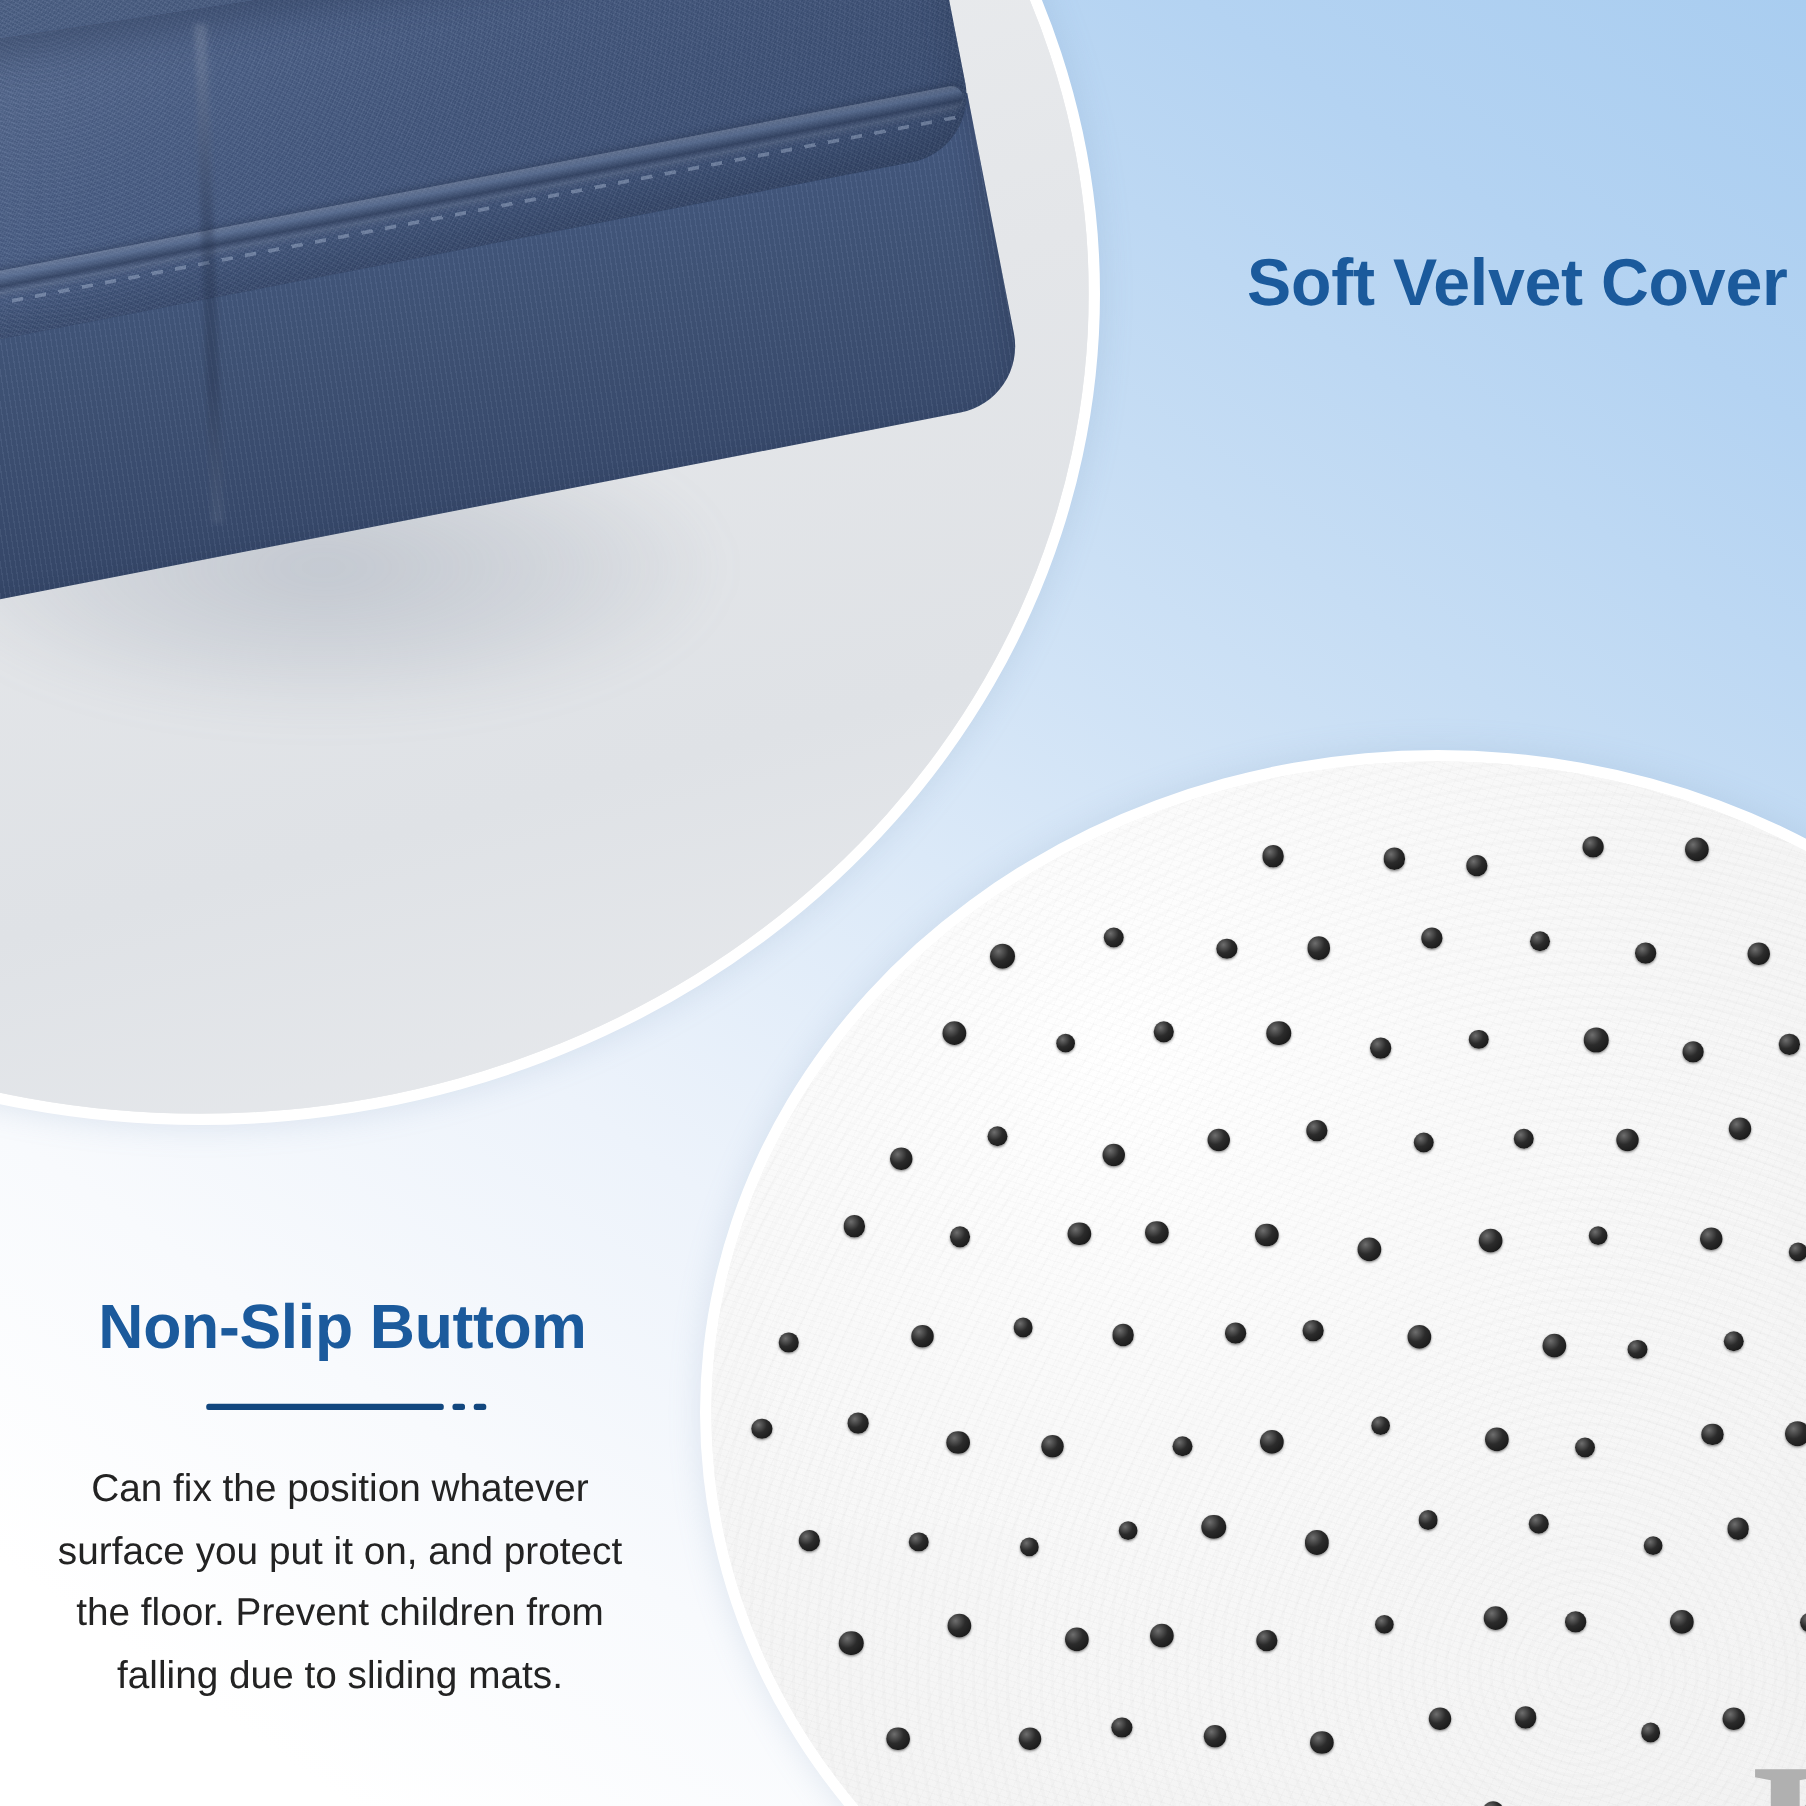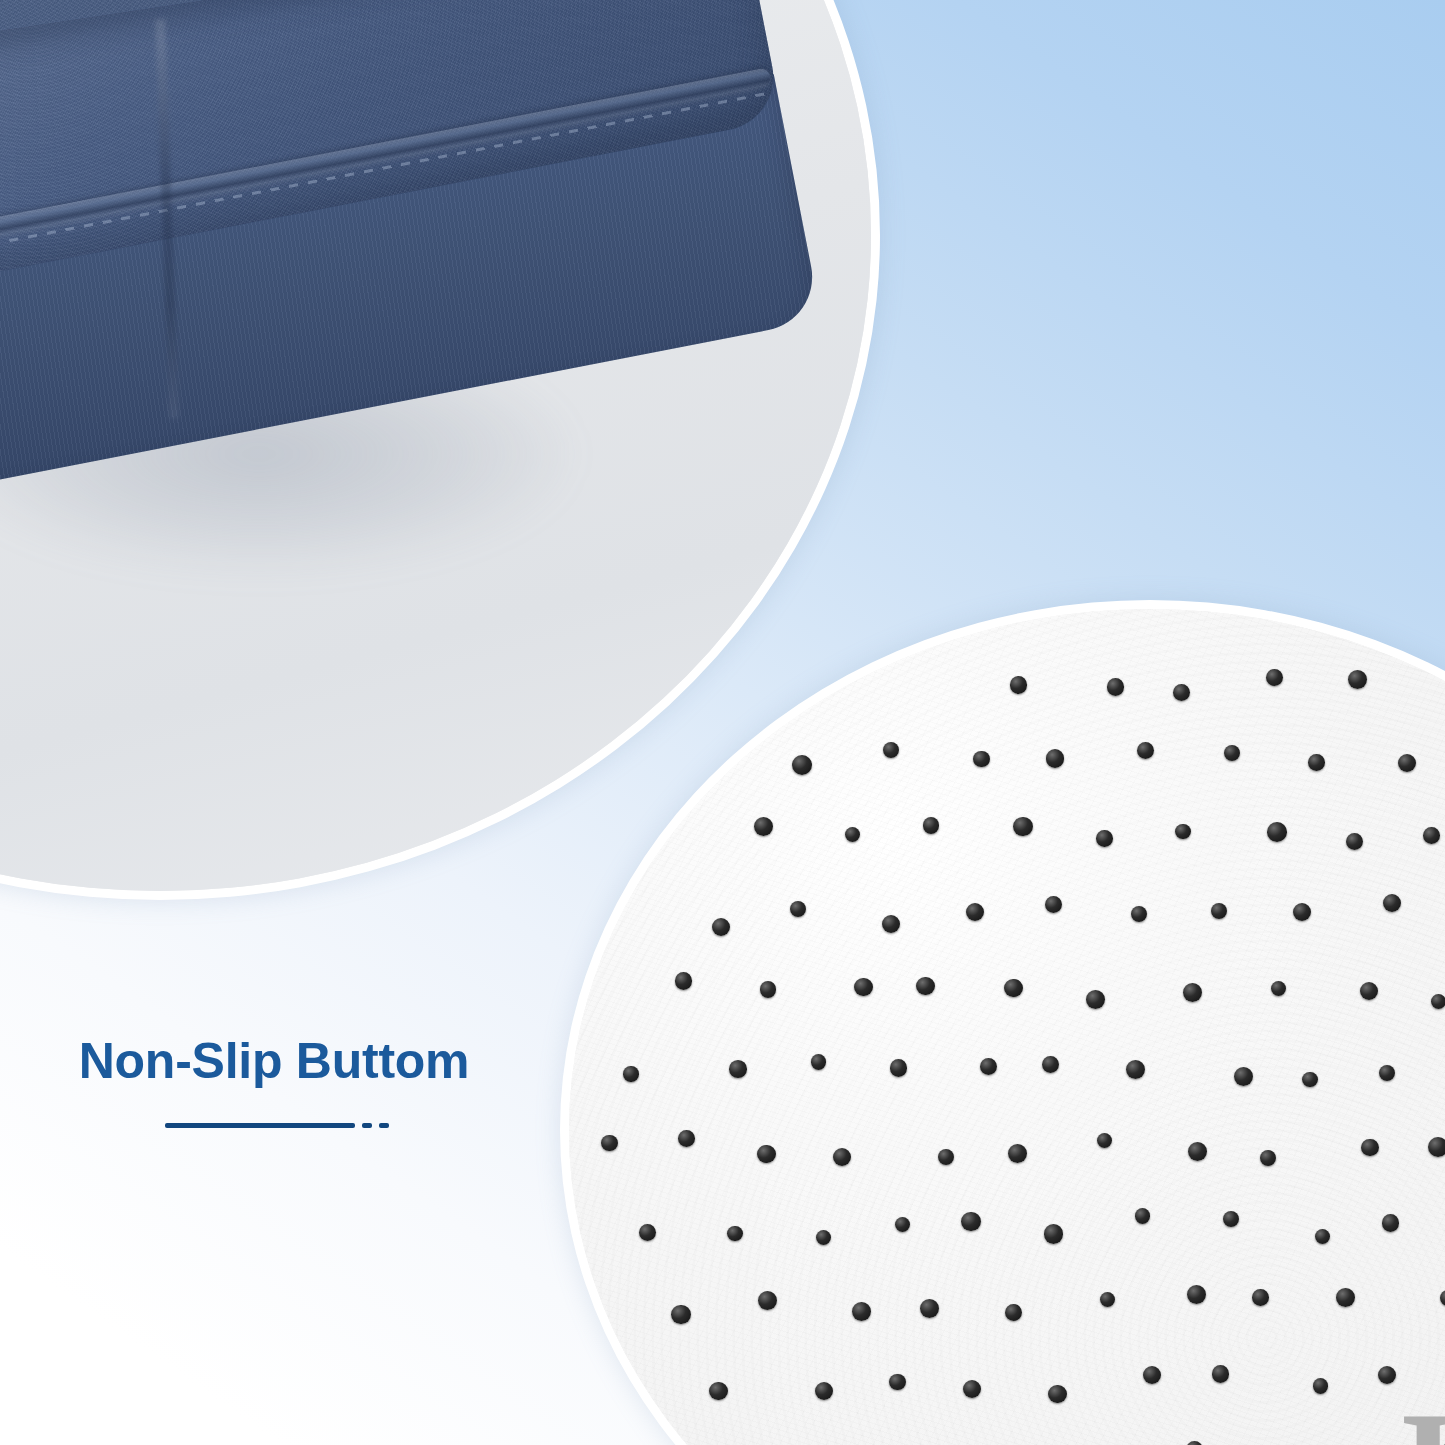--- a/index.html
+++ b/index.html
@@ -495,24 +495,26 @@
         <div class="grip-dot" style="left: 573.739px; top: 756.549px; width: 18.5458px; height: 18.5458px;"></div>
         <div class="grip-dot" style="left: 642.967px; top: 756.454px; width: 17.083px; height: 17.083px;"></div>
         <div class="grip-dot" style="left: 743.934px; top: 769.299px; width: 15.5568px; height: 15.5568px;"></div>
         <div class="grip-dot" style="left: 808.74px; top: 757.242px; width: 18.0004px; height: 18.0004px;"></div>
         <div class="grip-dot" style="left: 617.071px; top: 832.085px; width: 17.433px; height: 17.433px;"></div>
         <div class="grip-dot" style="left: 873.615px; top: 831.515px; width: 17.8455px; height: 17.8455px;"></div>
       </div>
   </div>
 
   <div class="headline">
+    <span class="hl-line">Soft Velvet Cover</span>
   </div>
 
   <div class="feature-block">
     <div class="feature-title">Non-Slip Buttom</div>
     <div class="feature-divider">
       <span class="rule-long"></span>
       <span class="rule-dash"></span>
       <span class="rule-dash"></span>
     </div>
+    <div class="feature-body">Can fix the position whatever surface you put it on, and protect the floor. Prevent children from falling due to sliding mats.</div>
   </div>
 
 </div>
 
 </body></html>

